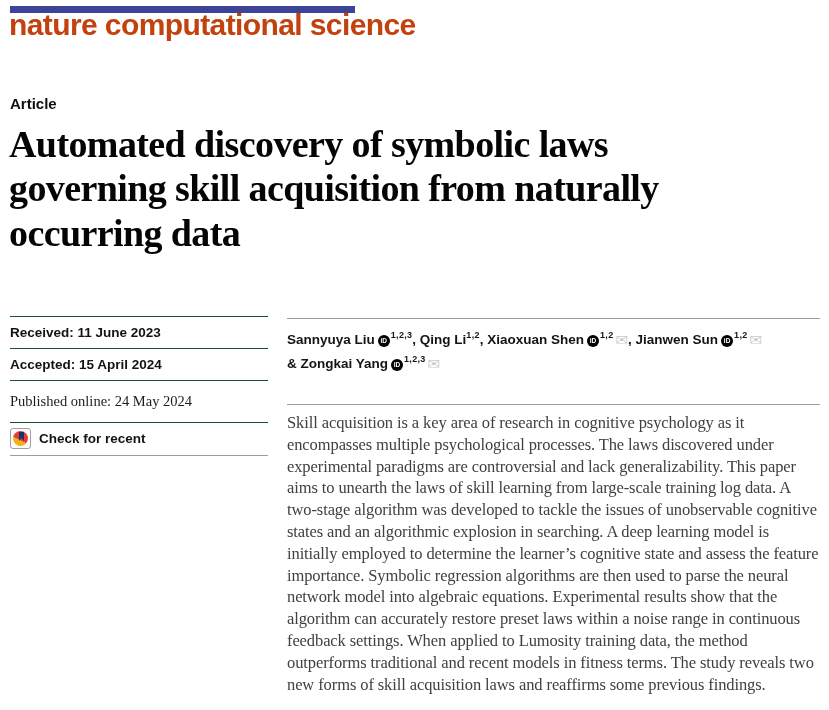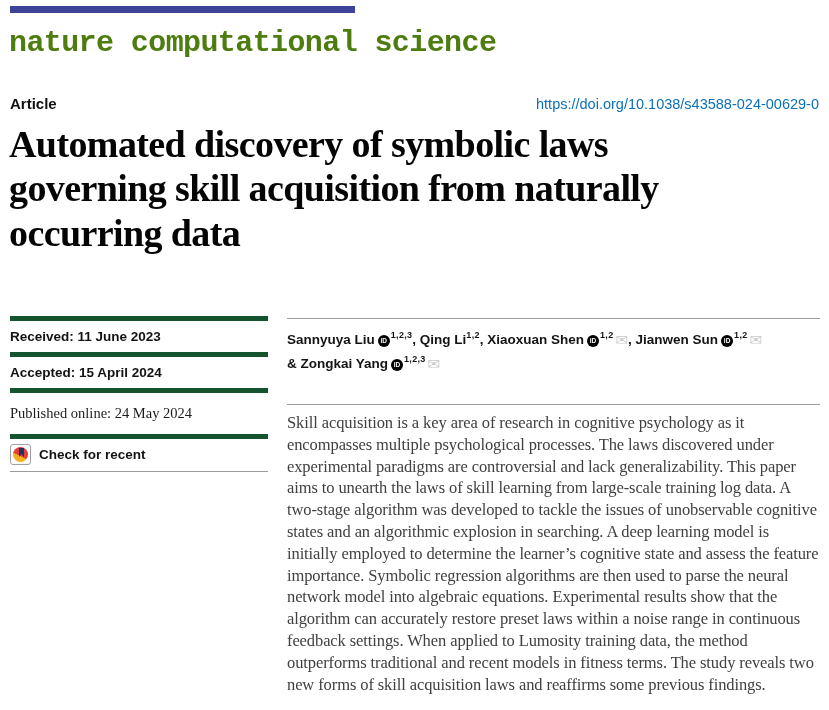--- a/index.html
+++ b/index.html
@@ -12,26 +12,26 @@
     overflow:hidden;
   }
 
   
   .accent-bar {
     position:absolute; left:10px; top:6px;
     width:345px; height:7px;
     background:#3d4498;
   }
   .wordmark {
-    position:absolute; left:9px; top:26px;
-    font-family:Liberation Mono, monospace;
+    position:absolute; left:9px; top:8px;
+    font-family:Liberation Sans, sans-serif;
     font-weight:700;
     font-size:30px;
     letter-spacing:-0.6px;
-    color:#4d7c0f;
+    color:#c2410c;
     white-space:nowrap;
   }
 
   
   .article-row {
     position:absolute; left:10px; right:10px; top:95px;
     display:flex; justify-content:space-between; align-items:baseline;
   }
   .article-label {
     font-weight:700; font-size:15px; color:#101010;
@@ -48,21 +48,21 @@
     font-size:38px;
     line-height:1.17;
     letter-spacing:-0.6px;
     color:#050505;
   }
 
   
   .left-col {
     position:absolute; left:10px; top:316px; width:258px;
   }
-  .info-row { border-top:5px solid #14532d; }
+  .info-row { border-top:1px solid #14532d; }
   .date-row {
     font-weight:700; font-size:13.5px; color:#131313;
     padding:8px 0;
   }
   .pub-row {
     font-family:"Liberation Serif", serif;
     font-weight:400; font-size:14.5px; color:#1c1c1c;
     padding:12px 0;
   }
   .check-row {
@@ -129,21 +129,20 @@
   }
 </style>
 </head>
 <body>
 
 <div class="accent-bar" style="background: rgb(61, 68, 152);"></div>
 <div class="wordmark">nature computational science</div>
 
 <div class="article-row">
   <span class="article-label">Article</span>
-  <a class="doi-link" href="#" style="color: rgb(11, 113, 184);">https://doi.org/10.1038/s43588-024-00629-0</a>
 </div>
 
 <h1 class="paper-title">Automated discovery of symbolic laws governing skill acquisition from naturally occurring data</h1>
 
 <div class="left-col">
   <div class="info-row date-row">Received: 11 June 2023</div>
   <div class="info-row date-row">Accepted: 15 April 2024</div>
   <div class="info-row pub-row">Published online: 24 May 2024</div>
   <div class="info-row check-row">
     <span class="crossmark">

